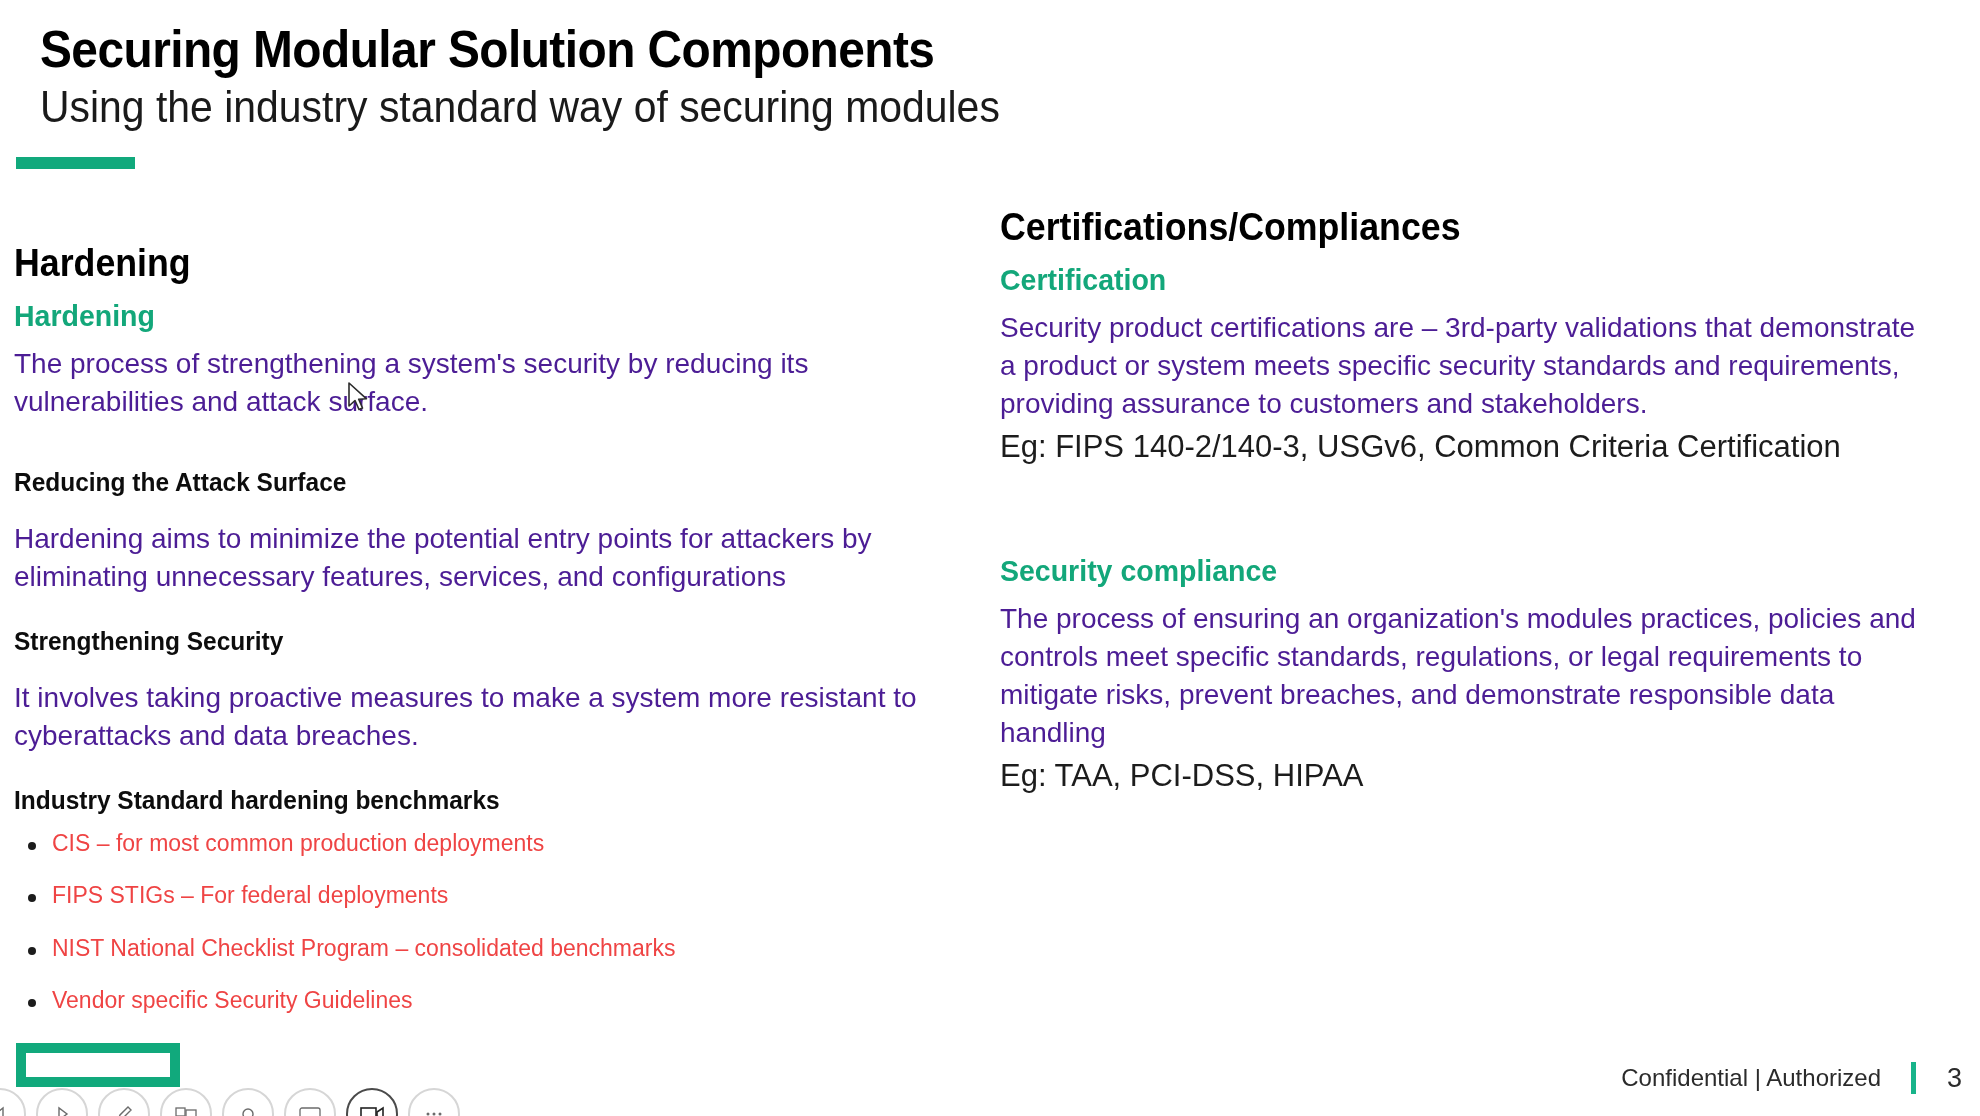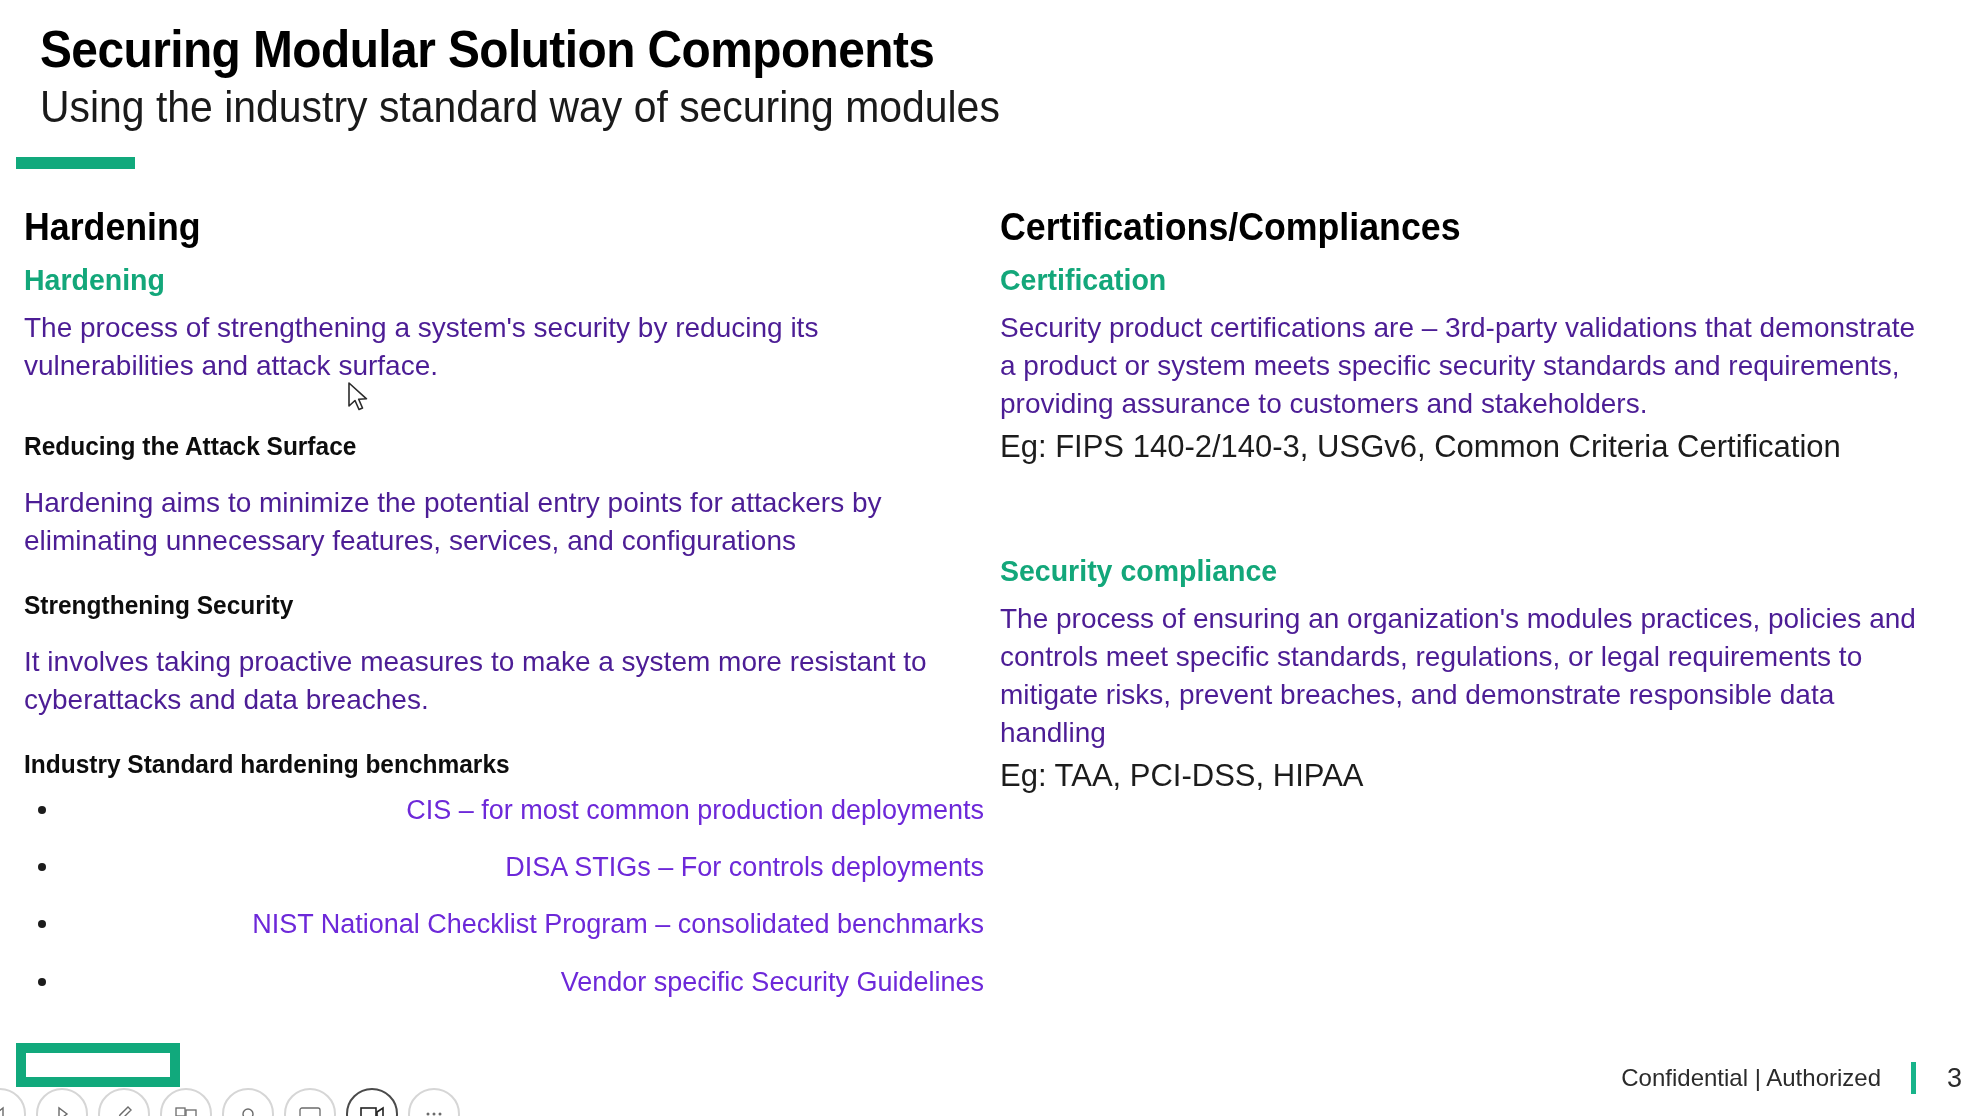--- a/index.html
+++ b/index.html
@@ -56,21 +56,21 @@
     width: 119px;
     height: 12px;
     background: #11A97C;
   }
 
   
   .column {
     position: absolute;
     top: 207px;
   }
-  #col-left  { left: 24px;   width: 960px; }
+  #col-left  { left: 14px;   width: 960px; margin-top: 36px; }
   #col-right { left: 1000px; width: 920px; }
 
   .col-heading {
     font-family: "Liberation Sans Narrow", "Liberation Sans", sans-serif;
     font-weight: bold;
     font-size: 38px;
     line-height: 1.1;
     color: #000000;
     margin: 0 0 14px 0;
     transform: scaleX(0.94);
@@ -115,25 +115,24 @@
   
   #benchmark-list {
     list-style: none;
     margin: 14px 0 0 0;
     padding: 0;
   }
   #benchmark-list li {
     position: relative;
     padding-left: 38px;
     font-family: "Liberation Sans", sans-serif;
-    font-size: 27px;
+    font-size: 23px;
     line-height: 1.2;
-    color: #6d28d9;
+    color: #ef4444;
     margin-bottom: 25px;
-    text-align: right;
   }
   #benchmark-list li .bullet-dot {
     position: absolute;
     left: 14px;
     top: 12px;
     width: 8px;
     height: 8px;
     border-radius: 50%;
     background: #1c1c1c;
   }
@@ -256,21 +255,21 @@
 
     <div class="bold-sub">Industry Standard hardening benchmarks</div>
 
     <ul id="benchmark-list">
       <li>
         <span class="bullet-dot"></span>
         <span>CIS – for most common production deployments</span>
       </li>
       <li>
         <span class="bullet-dot"></span>
-        <span>DISA STIGs – For controls deployments</span>
+        <span>FIPS STIGs – For federal deployments</span>
       </li>
       <li>
         <span class="bullet-dot"></span>
         <span>NIST National Checklist Program – consolidated benchmarks</span>
       </li>
       <li>
         <span class="bullet-dot"></span>
         <span>Vendor specific Security Guidelines</span>
       </li>
     </ul>

